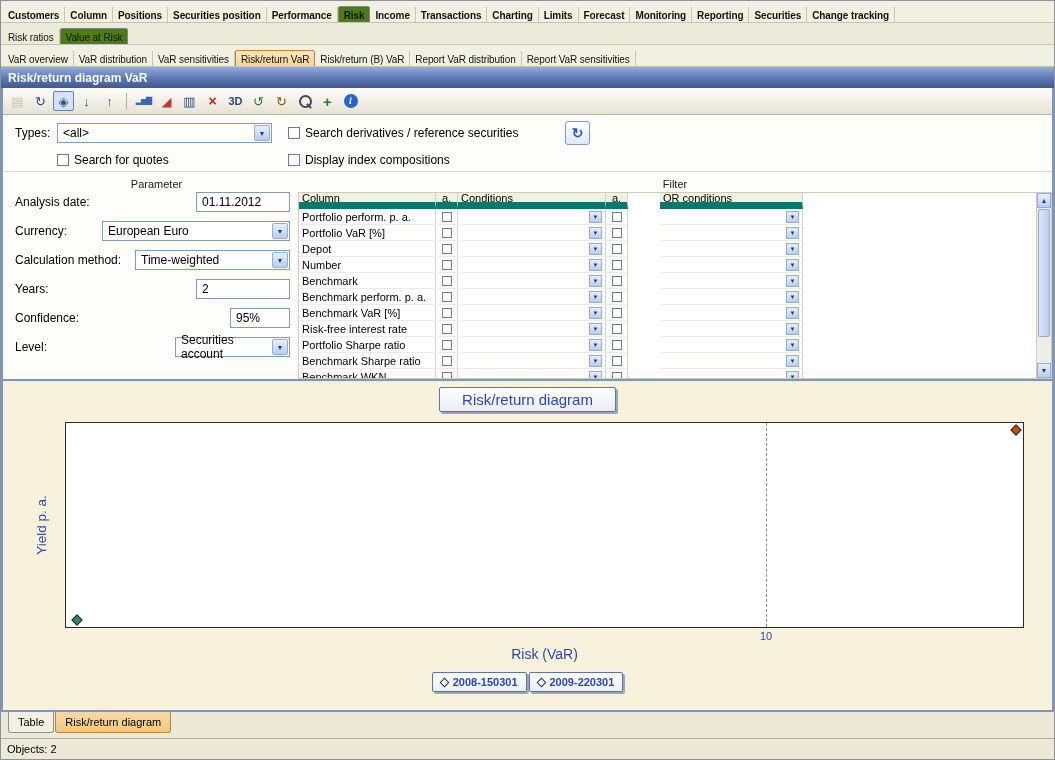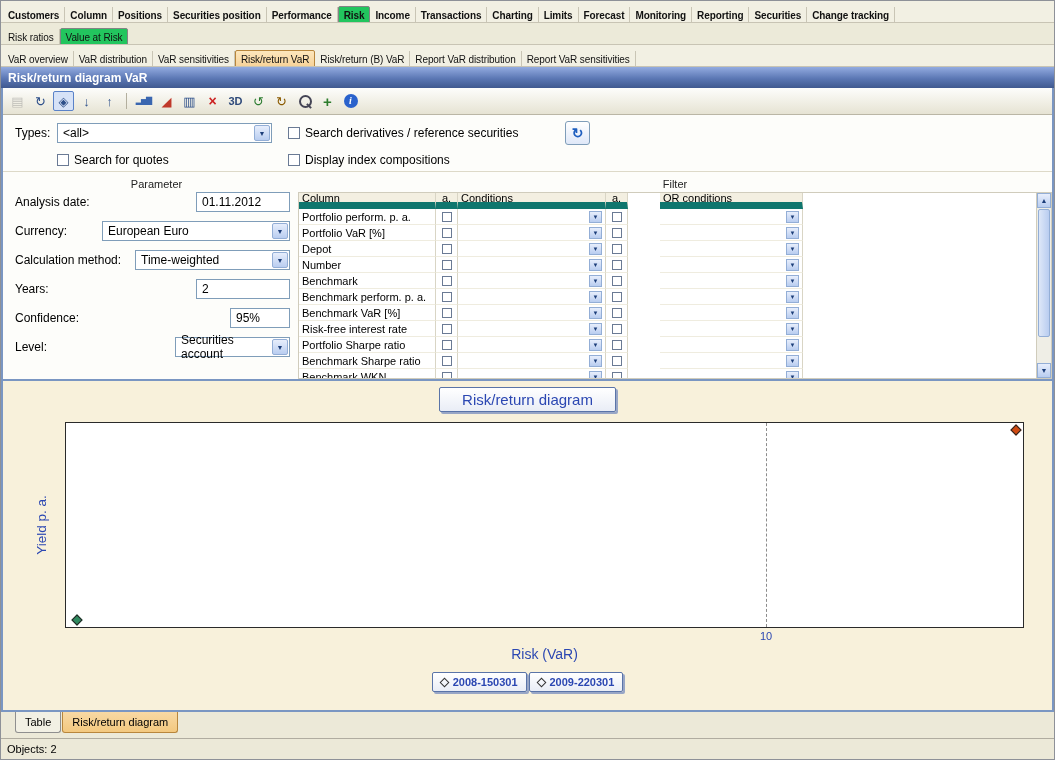--- a/index.html
+++ b/index.html
@@ -9,21 +9,21 @@
     display:flex; flex-direction:column; overflow:hidden; position:relative;
     font-family:"Liberation Sans", sans-serif; font-size:11px; color:#000;
   }
   
   .tabstrip{ display:flex; align-items:center; background:#f2f0e3; border-bottom:1px solid #c8c4b4;
     padding:0 2px; height:22px; overflow:hidden; flex:none; white-space:nowrap;}
   .tabs2{ background:#ecead9; }
   .tab{ display:flex; align-items:center; height:18px; padding:8px 5px; font-size:10px;
     border-right:1px solid #c9c5b5; color:#111; letter-spacing:-0.1px; cursor:default;margin-top:8px;}
   .tabs1 .tab{ font-weight:bold; }
-  .tab.active{ border:1px solid #848484; background:#22c55e; height:20px; border-radius:2px 2px 0 0; }
+  .tab.active{ border:1px solid #848484; background:#4d7c0f; height:20px; border-radius:2px 2px 0 0; }
   .tabs3 .tab.active{ background:linear-gradient(#fde7bd,#f6cf92); border-color:#b8863c; }
   
   .titlebar{ height:21px; flex:none; background:linear-gradient(#93abe0,#5b77b4 55%,#40598f);
     color:#fff; font-weight:bold; font-size:12px; display:flex; align-items:center; padding-left:7px; }
   
   .mid{ flex:none; border-left:2px solid #7a96c2; border-right:2px solid #7a96c2; background:#fdfdfa; }
   
   .toolbar{ height:27px; background:linear-gradient(#fdfdfb,#e6e3d3); border-bottom:1px solid #bab6a5;
     display:flex; align-items:center; padding:2px 4px; gap:2px; }
   .tb-icon{ width:21px; height:20px; display:inline-flex; align-items:center; justify-content:center;
@@ -111,21 +111,21 @@
     transform:translate(-50%,-50%) rotate(45deg); }
   .xtick-row{ position:relative; height:16px; margin:0 28px 0 62px; }
   .xtick{ position:absolute; top:2px; transform:translateX(-50%); color:#2b47b2; font-size:11px; }
   .xlabel{ text-align:center; margin:2px 28px 0 62px; font-size:14px; color:#2b47b2; }
   .legend-row{ text-align:center; margin-top:10px; }
   .legend-btn{ display:inline-flex; align-items:center; gap:5px; padding:3px 8px; margin:0 1px;
     background:linear-gradient(#ffffff,#e9edf6); border:1px solid #5a74a8; box-shadow:2px 2px 0 #98a6c6;
     color:#2b47b2; font-size:11px; font-weight:bold; border-radius:2px; font-family:"Liberation Sans",sans-serif; }
   .diamond{ width:7px; height:7px; transform:rotate(45deg); border:1px solid #333; flex:none; }
   
-  .btabs{ height:26px; flex:none; background:#ece9d8; display:flex; align-items:flex-start; padding-left:14px; }
+  .btabs{ height:26px; flex:none; background:#ece9d8; display:flex; align-items:flex-start; padding-left:7px; }
   .btab{ border:1px solid #8f8f8f; border-top:none; border-radius:0 0 3px 3px; padding:4px 9px;
     font-size:11px; background:#f2f0e4; margin-right:1px; white-space:nowrap; }
   .btab.active{ background:linear-gradient(#f8d9a4,#f3c87f); border-color:#b8863c; }
   .statusbar{ height:21px; flex:none; border-top:1px solid #b0aca0; background:#ece9d8;
     display:flex; align-items:center; padding-left:6px; font-size:11px; }
 </style>
 </head>
 <body>
 
 <div class="window">

